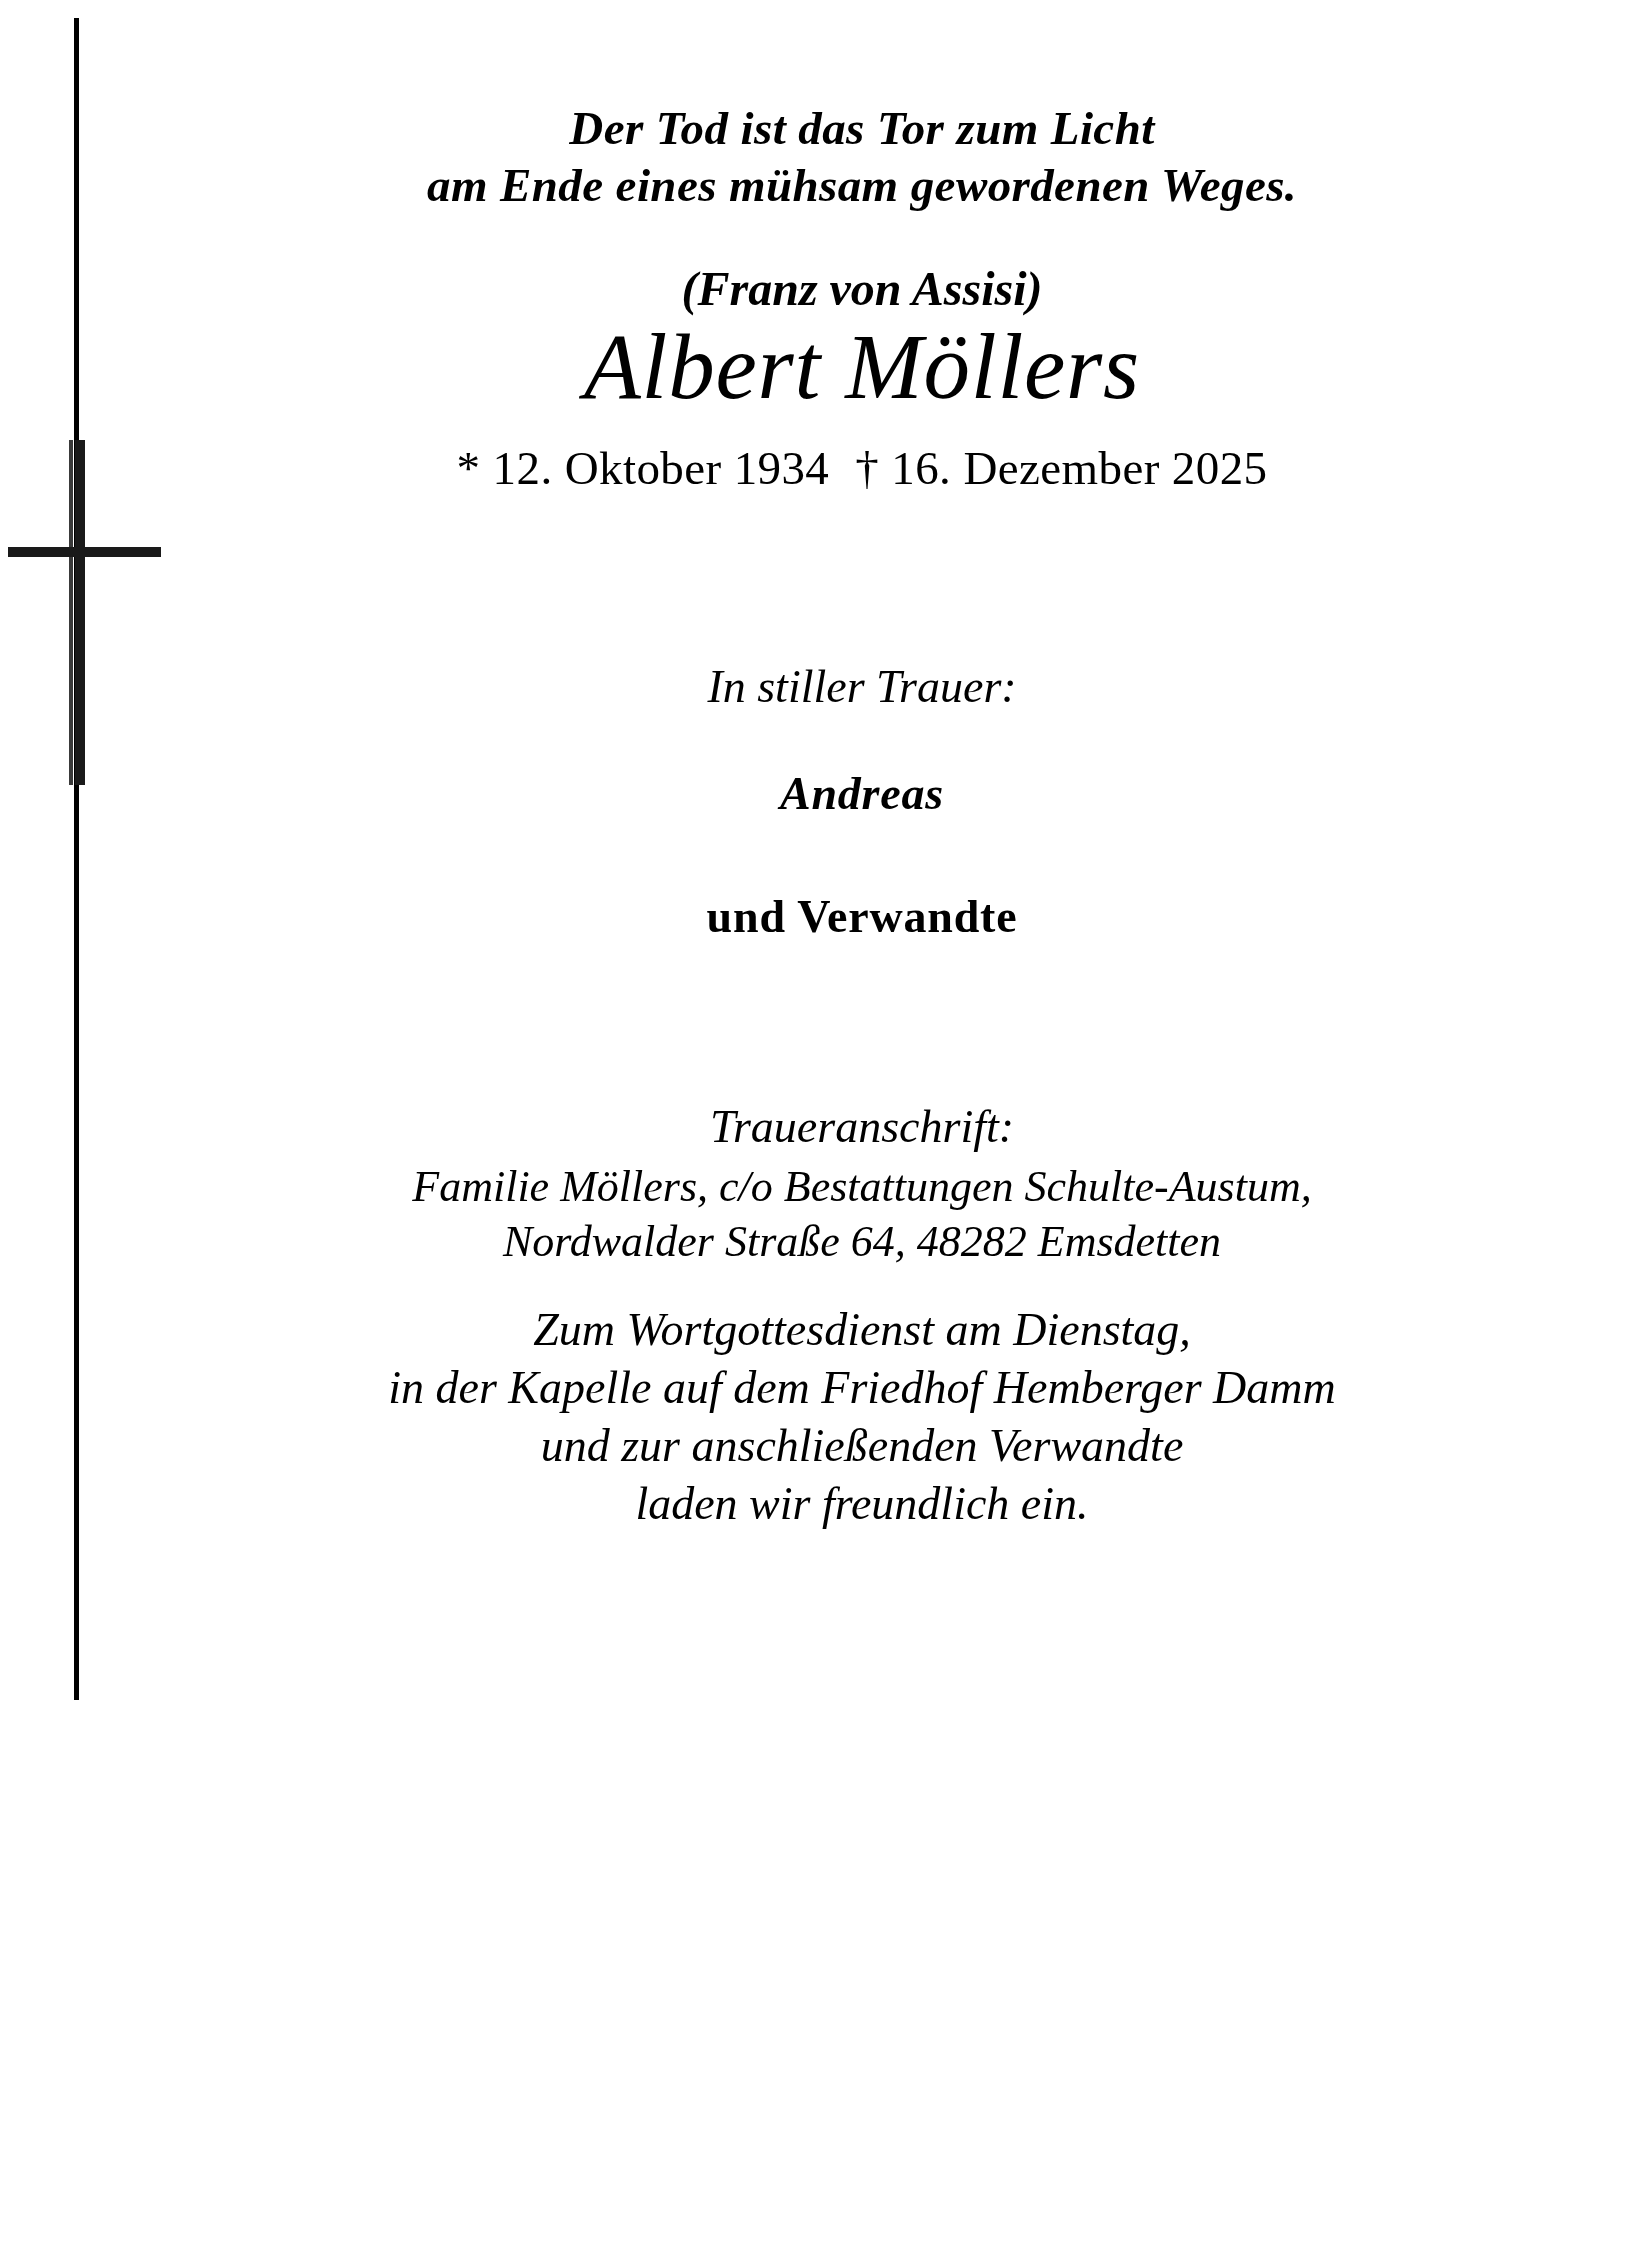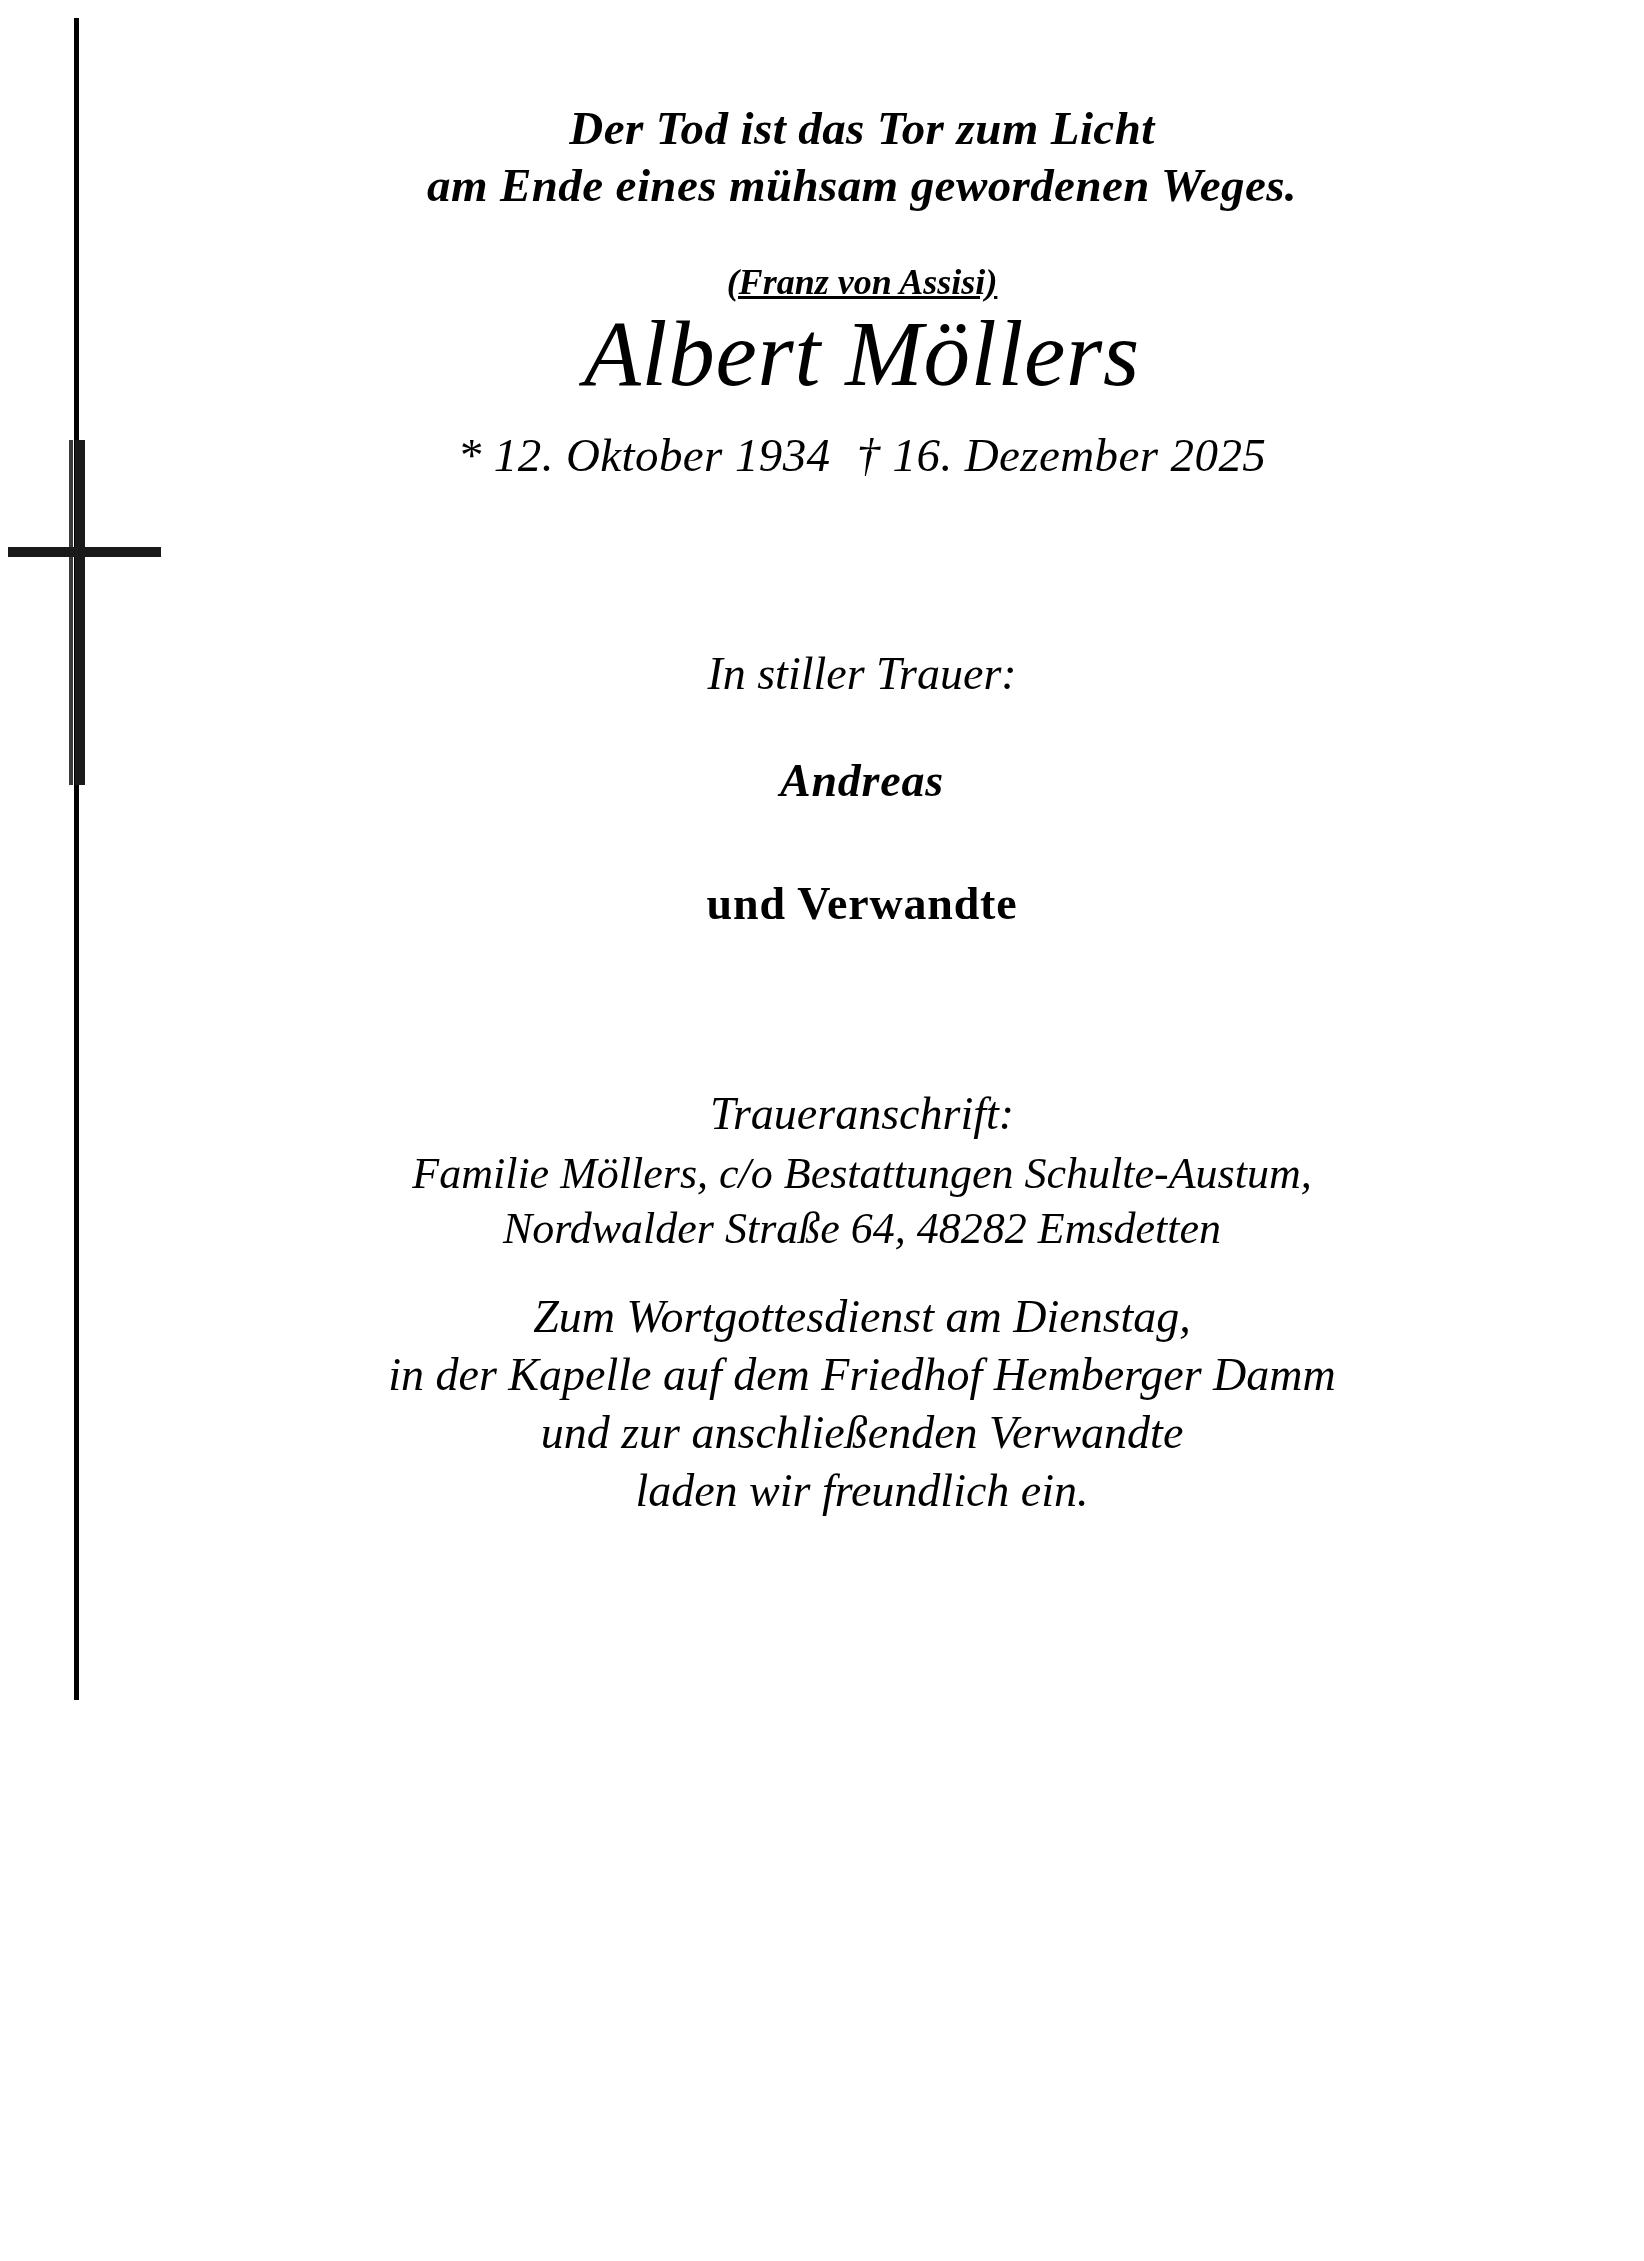--- a/index.html
+++ b/index.html
@@ -88,34 +88,32 @@
     font-size: 47px;
     line-height: 1.22;
     letter-spacing: 0.4px;
   }
   .quote-line { display: block; }
 
   .quote-author {
     margin-top: 46px;
     font-style: italic;
     font-weight: bold;
-    font-size: 36px;
-    text-decoration: underline;
+    font-size: 48px;
   }
 
   .name {
     font-style: italic;
     font-size: 93px;
     line-height: 1.1;
     letter-spacing: 0.8px;
   }
 
   .dates {
     margin-top: 23px;
-    font-style: italic;
     font-size: 47px;
     letter-spacing: 0.4px;
   }
   .dates .sep { display: inline-block; width: 26px; }
 
   .mourning-intro {
     margin-top: 165px;
     font-style: italic;
     font-size: 46px;
   }

